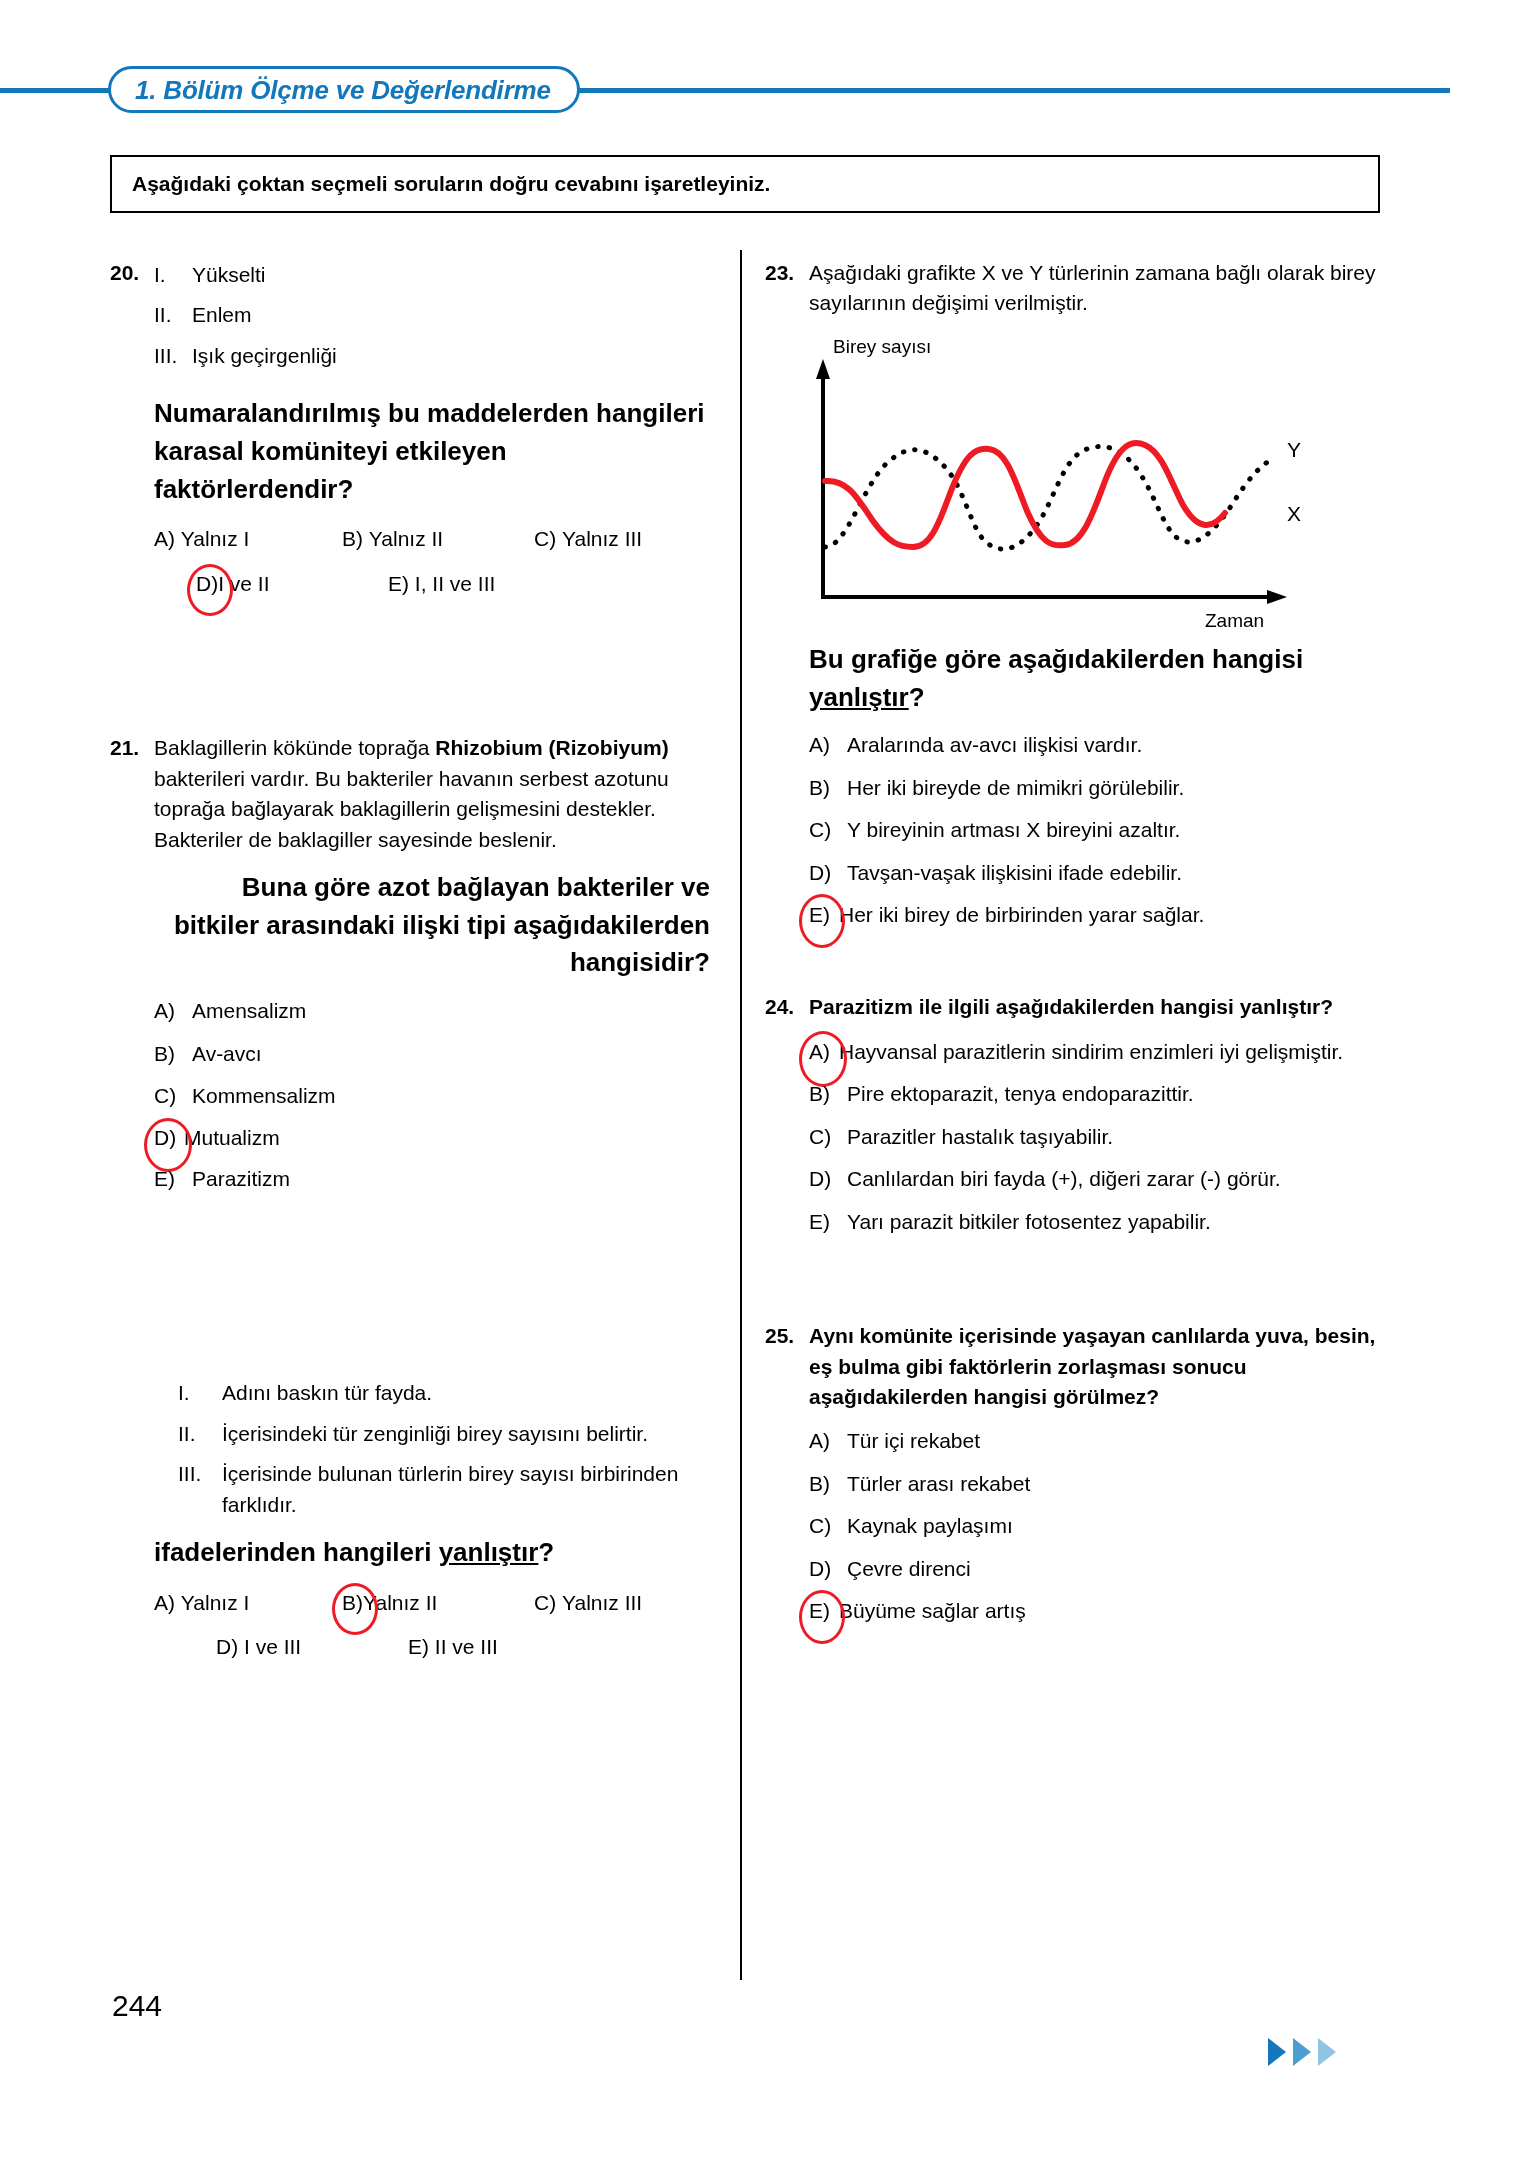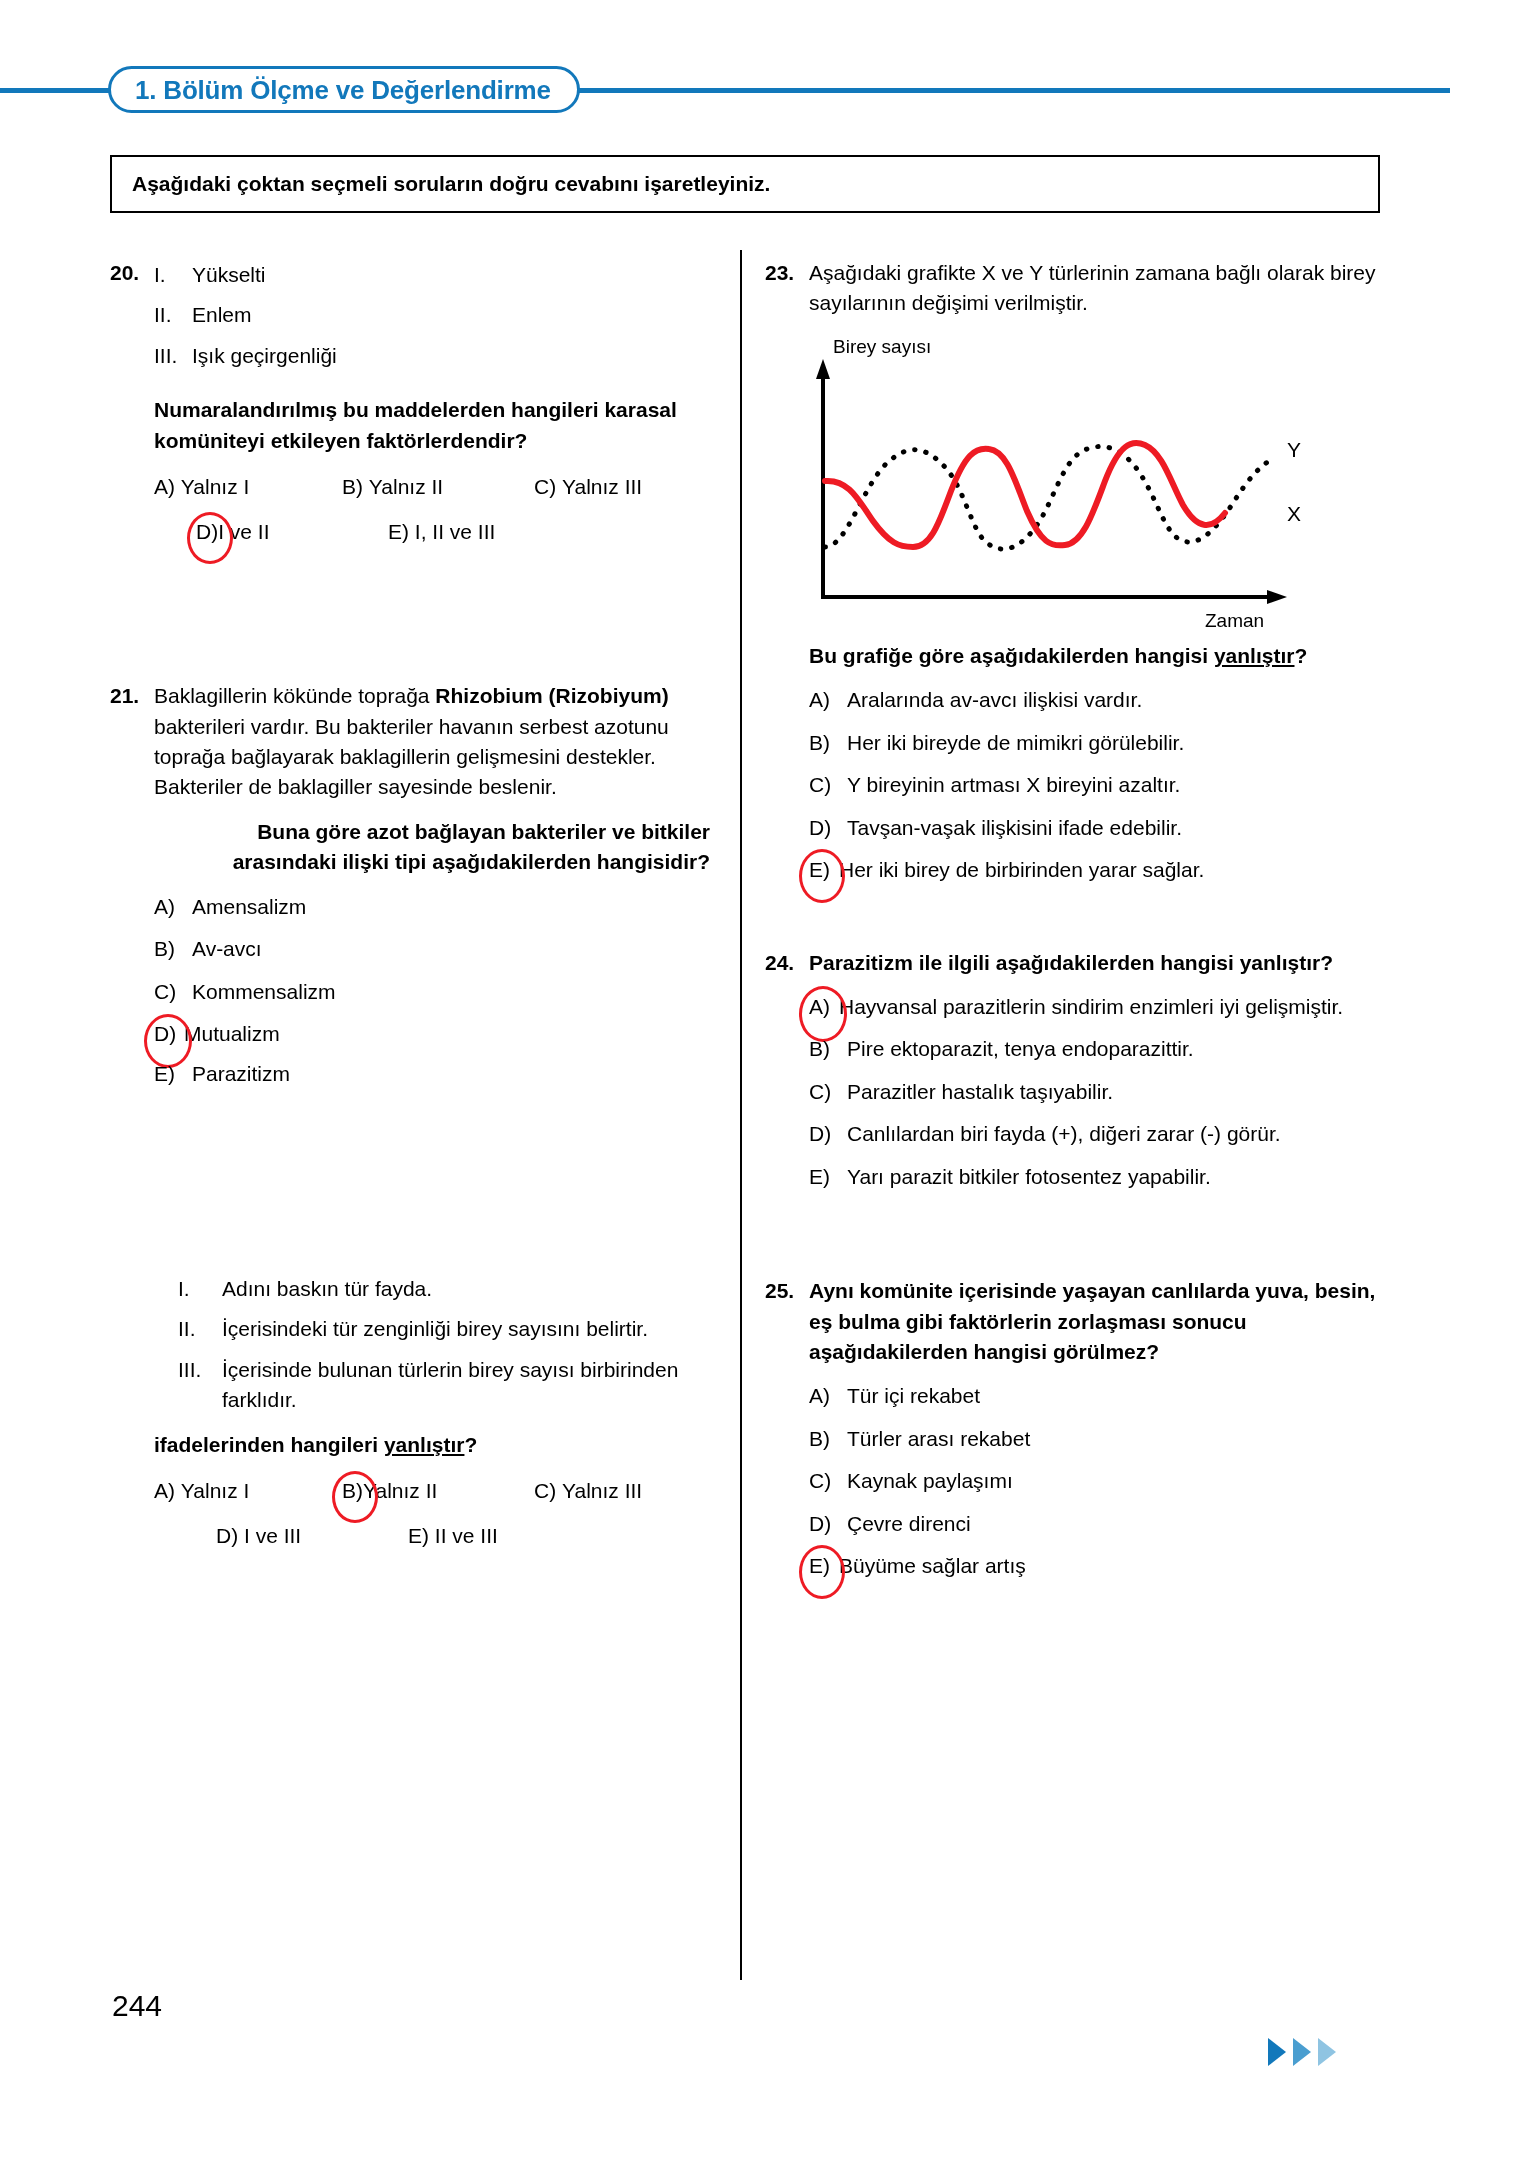--- a/index.html
+++ b/index.html
@@ -106,21 +106,21 @@
     margin-bottom: 10px;
   }
   .roman-num {
     flex: 0 0 auto;
     width: 44px;
   }
   .roman-num.narrow { width: 38px; }
   .roman-text { flex: 1 1 auto; }
 
   .stem {
-    font-size: 21px;
+    font-size: 26px;
     font-weight: bold;
     line-height: 1.45;
     margin-top: 14px;
   }
   .stem .u { text-decoration: underline; }
 
   
   .opts-stack { margin-top: 14px; }
   .opt {
     display: flex;
@@ -187,21 +187,21 @@
     border-left-style: solid;
     border-left-width: 18px;
   }
 </style>
 </head>
 <body>
 
 <div class="header-band">
   <div class="header-rule" style="background: rgb(18, 120, 187);"></div>
 </div>
-<div class="chapter-badge" style="border-color: rgb(18, 120, 187);">
+<div class="chapter-badge" style="border-color: rgb(18, 120, 187); font-style: italic;">
   <span style="color: rgb(18, 120, 187);">1. Bölüm Ölçme ve  Değerlendirme</span>
 </div>
 
 <div class="instruction-box">
   <span>Aşağıdaki çoktan seçmeli soruların doğru cevabını işaretleyiniz.</span>
 </div>
 
 <div class="col-divider"></div>
 
 <div class="col col-left">

